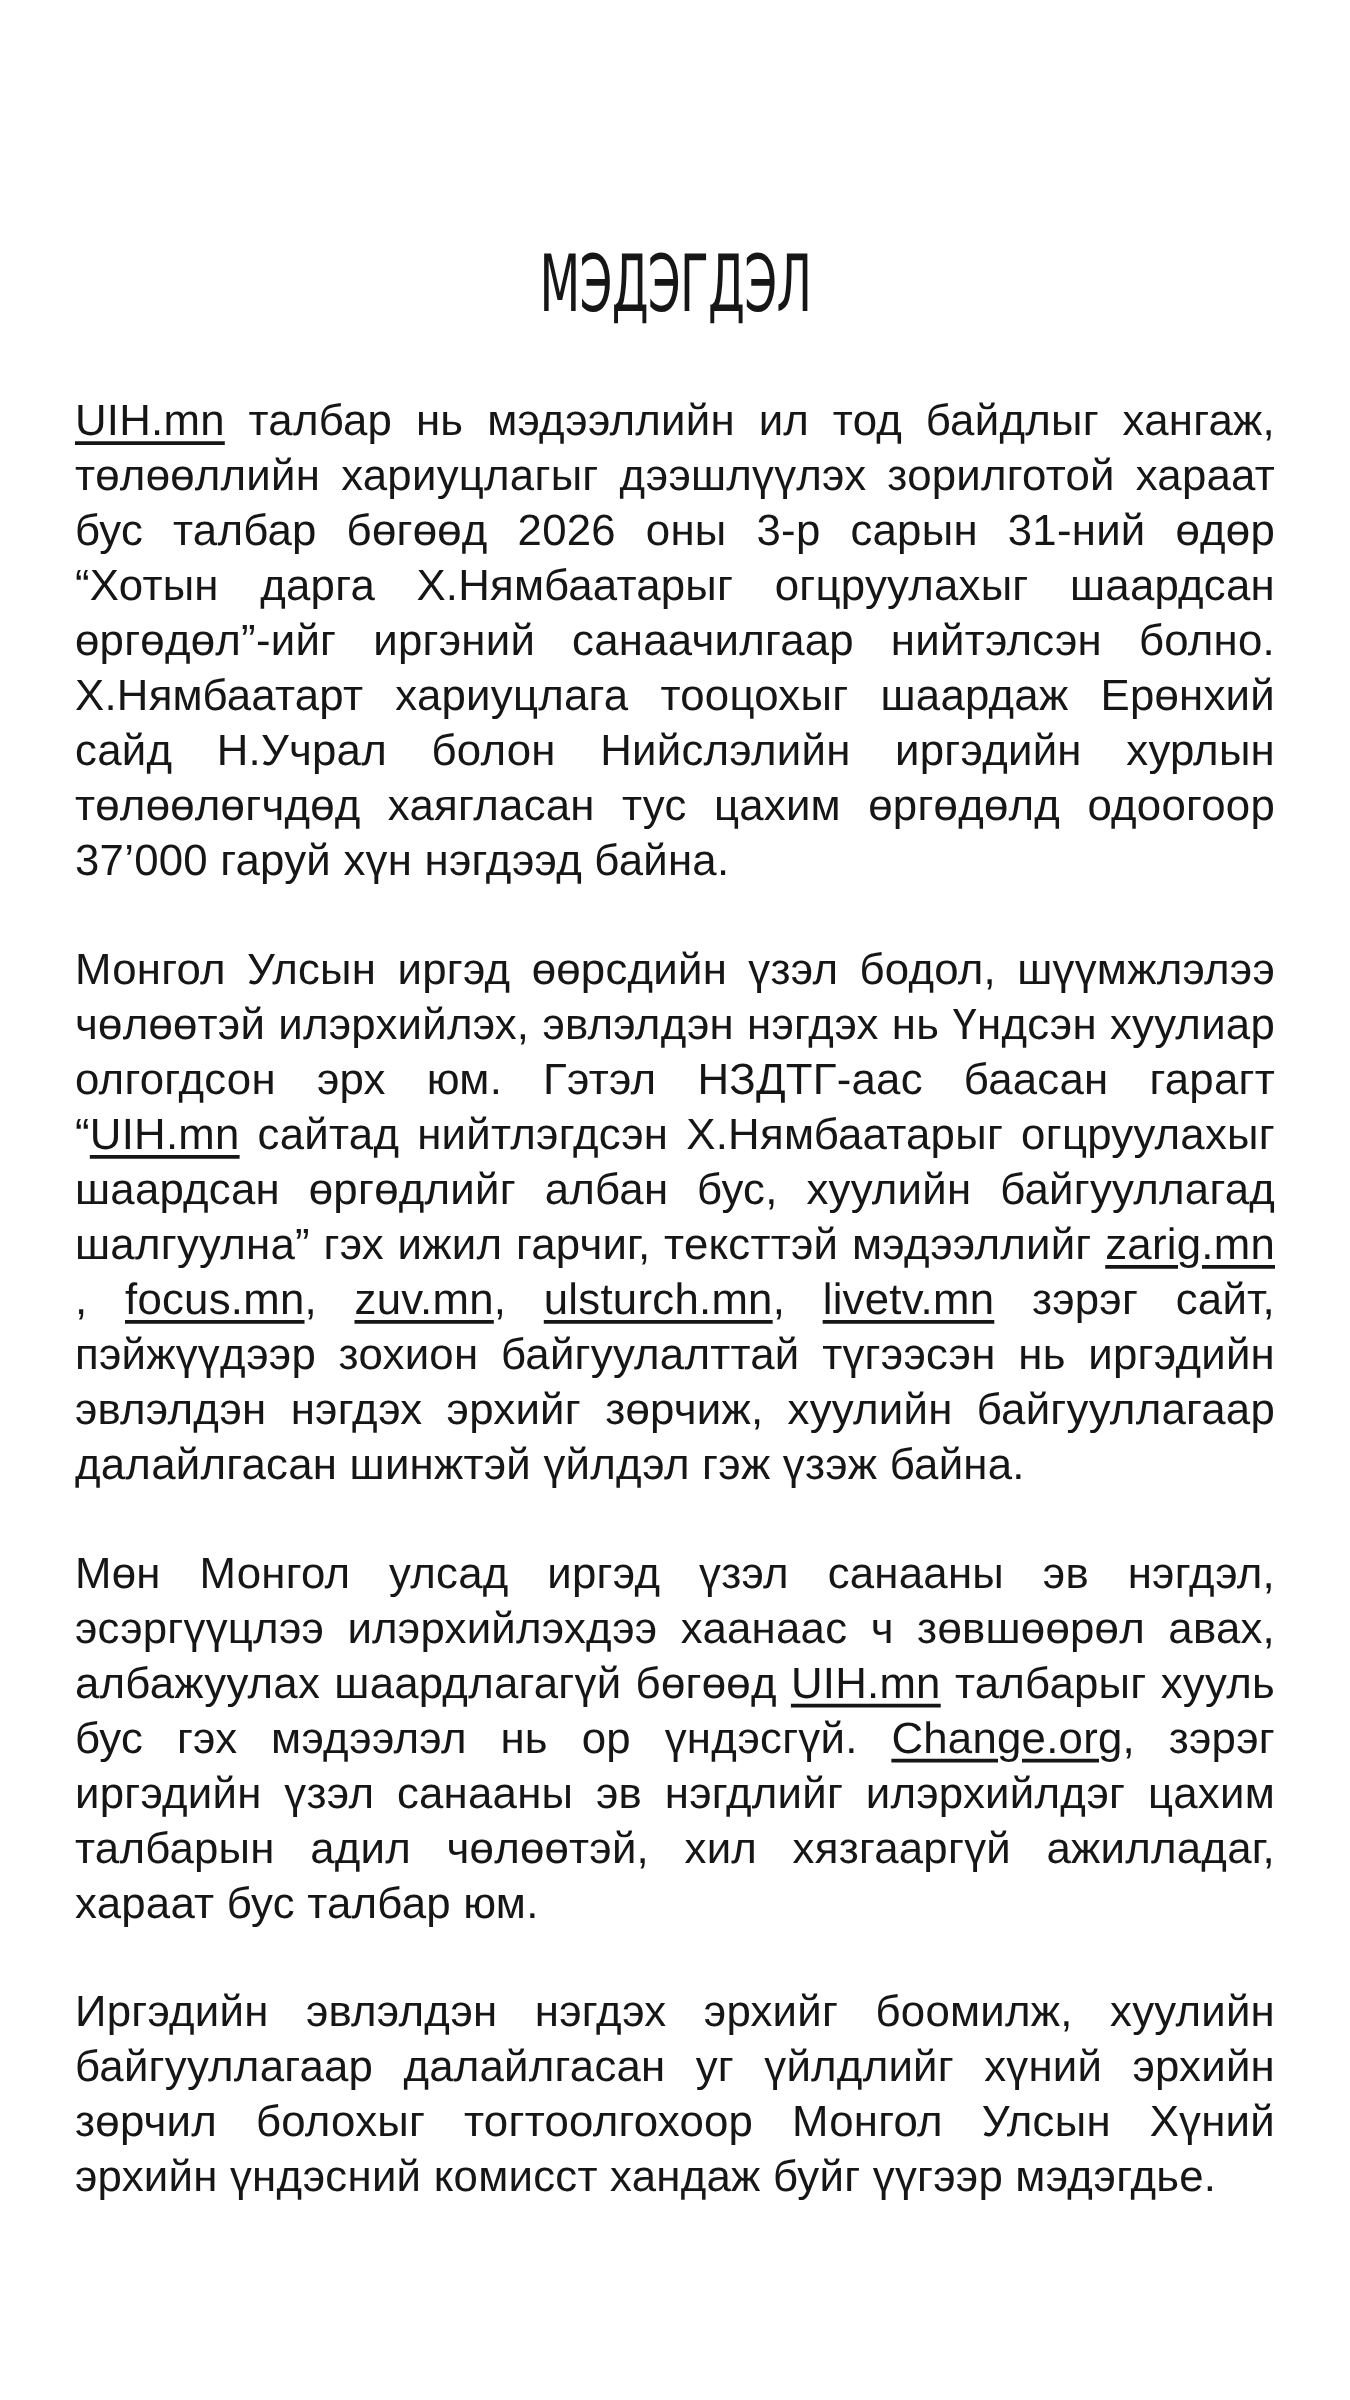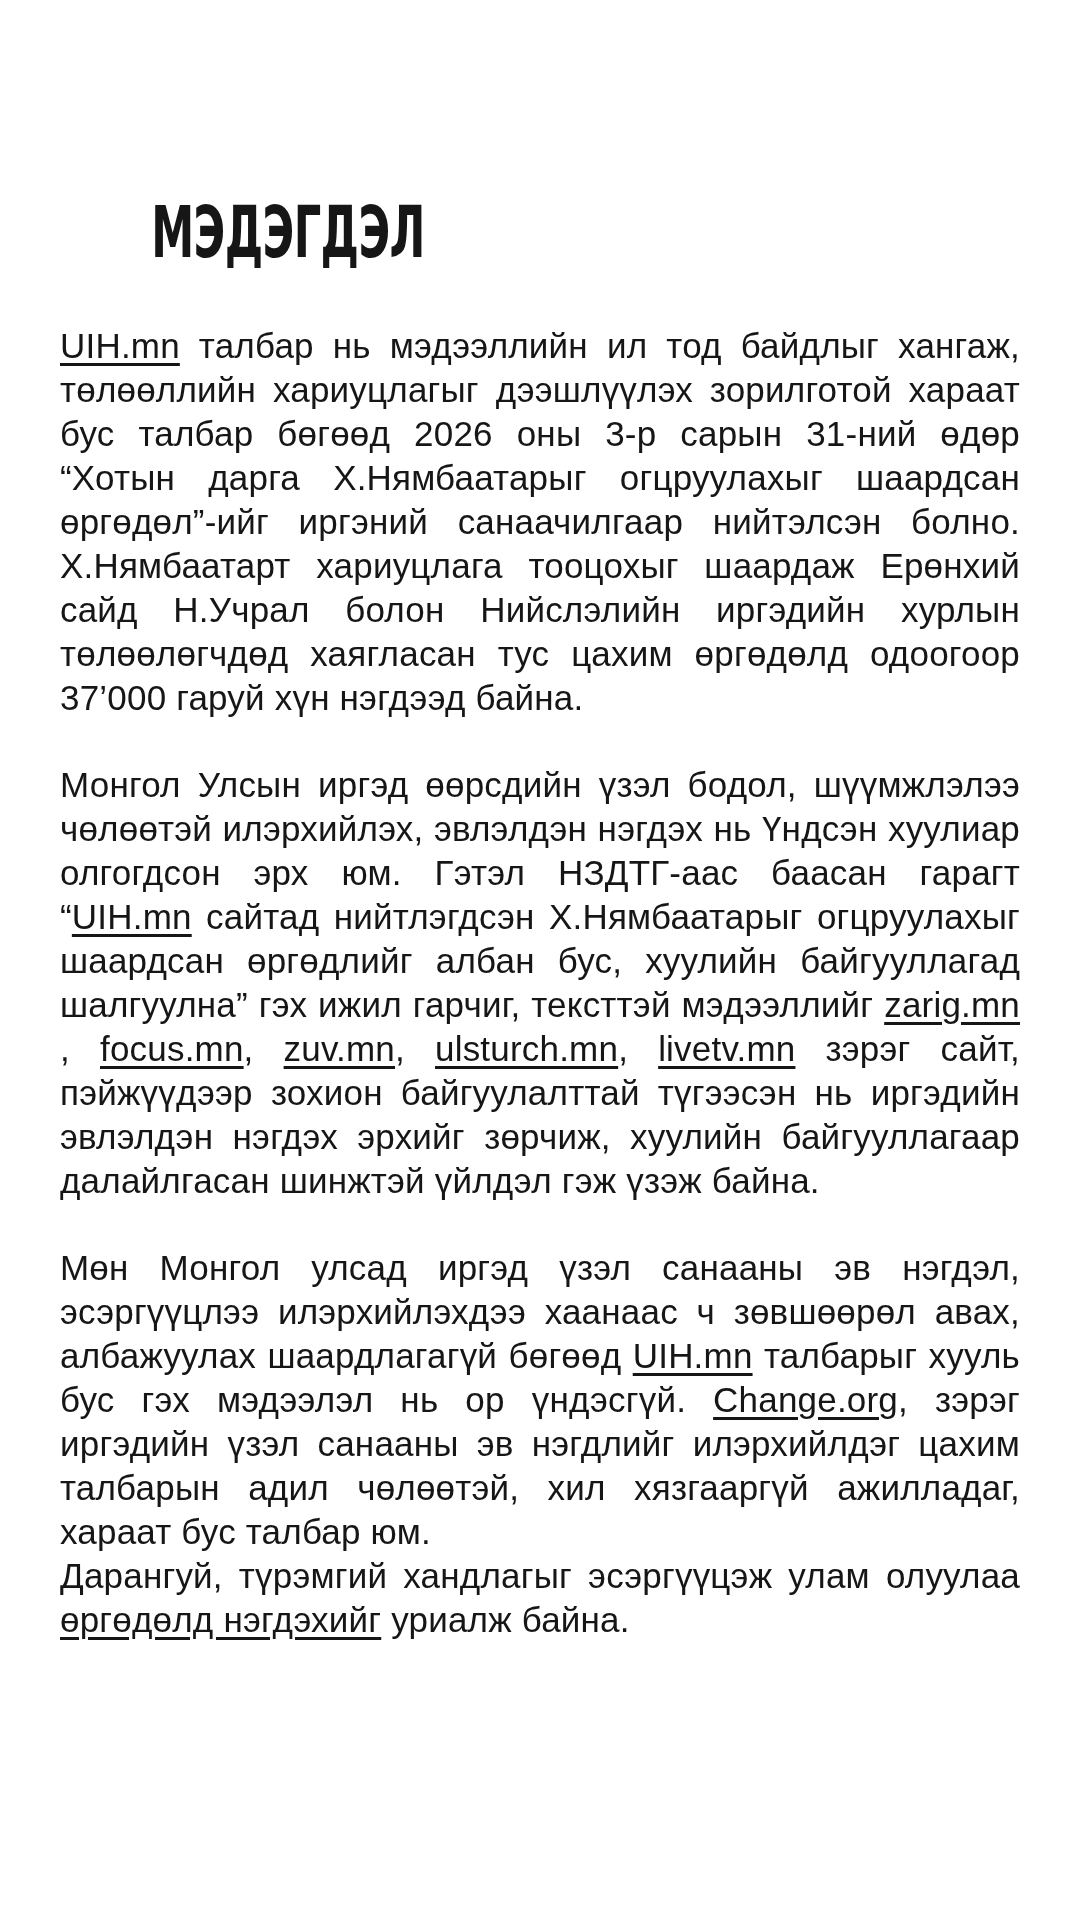--- a/index.html
+++ b/index.html
@@ -15,23 +15,24 @@
     color: #161616;
   }
   .sheet {
     box-sizing: border-box;
     width: 1080px;
     height: 1920px;
     padding: 196px 60px 0 60px;
   }
   .doc-title {
     margin: 0 0 56px 0;
-    font-size: 72px;
+    text-align: center;
+    font-size: 63px;
     line-height: 1;
-    font-weight: bold;
+    font-weight: normal;
     font-family: "DejaVu Sans", sans-serif;
     white-space: nowrap;
   }
   .doc-title .condense {
     display: inline-block;
     transform: scaleX(0.60);
     transform-origin: 50% 50%;
     letter-spacing: -1px;
   }
   .doc-body {
@@ -60,15 +61,15 @@
 </style>
 </head>
 <body>
 
 <div class="sheet">
   <h1 class="doc-title"><span class="condense">МЭДЭГДЭЛ</span></h1>
   <main class="doc-body">
       <p class="para"><a class="doc-link" href="#">UIH.mn</a><span> талбар нь мэдээллийн ил тод байдлыг хангаж, төлөөллийн хариуцлагыг дээшлүүлэх зорилготой хараат бус талбар бөгөөд 2026 оны 3-р сарын 31-ний өдөр “Хотын дарга Х.Нямбаатарыг огцруулахыг шаардсан өргөдөл”-ийг иргэний санаачилгаар нийтэлсэн болно. Х.Нямбаатарт хариуцлага тооцохыг шаардаж Ерөнхий сайд Н.Учрал болон Нийслэлийн иргэдийн хурлын төлөөлөгчдөд хаягласан тус цахим өргөдөлд одоогоор 37’000 гаруй хүн нэгдээд байна.</span></p>
       <p class="para"><span>Монгол Улсын иргэд өөрсдийн үзэл бодол, шүүмжлэлээ чөлөөтэй илэрхийлэх, эвлэлдэн нэгдэх нь Үндсэн хуулиар олгогдсон эрх юм. Гэтэл НЗДТГ-аас баасан гарагт “</span><a class="doc-link" href="#">UIH.mn</a><span> сайтад нийтлэгдсэн Х.Нямбаатарыг огцруулахыг шаардсан өргөдлийг албан бус, хуулийн байгууллагад шалгуулна” гэх ижил гарчиг, тексттэй мэдээллийг </span><a class="doc-link" href="#">zarig.mn</a><span> , </span><a class="doc-link" href="#">focus.mn</a><span>, </span><a class="doc-link" href="#">zuv.mn</a><span>, </span><a class="doc-link" href="#">ulsturch.mn</a><span>, </span><a class="doc-link" href="#">livetv.mn</a><span> зэрэг сайт, пэйжүүдээр зохион байгуулалттай түгээсэн нь иргэдийн эвлэлдэн нэгдэх эрхийг зөрчиж, хуулийн байгууллагаар далайлгасан шинжтэй үйлдэл гэж үзэж байна.</span></p>
       <p class="para"><span>Мөн Монгол улсад иргэд үзэл санааны эв нэгдэл, эсэргүүцлээ илэрхийлэхдээ хаанаас ч зөвшөөрөл авах, албажуулах шаардлагагүй бөгөөд </span><a class="doc-link" href="#">UIH.mn</a><span> талбарыг хууль бус гэх мэдээлэл нь ор үндэсгүй. </span><a class="doc-link" href="#">Change.org</a><span>, зэрэг иргэдийн үзэл санааны эв нэгдлийг илэрхийлдэг цахим талбарын адил чөлөөтэй, хил хязгааргүй ажилладаг, хараат бус талбар юм.</span></p>
-      <p class="para no-gap"><span>Дарангуй, түрэмгий хандлагыг эсэргүүцэж улам олуулаа </span><a class="doc-link" href="#">өргөдөлд нэгдэхийг</a><span> уриалж байна.</span></p>
+      <p class="para"><span>Иргэдийн эвлэлдэн нэгдэх эрхийг боомилж, хуулийн байгууллагаар далайлгасан уг үйлдлийг хүний эрхийн зөрчил болохыг тогтоолгохоор Монгол Улсын Хүний эрхийн үндэсний комисст хандаж буйг үүгээр мэдэгдье.</span></p>
     </main>
 </div>
 
 </body></html>

